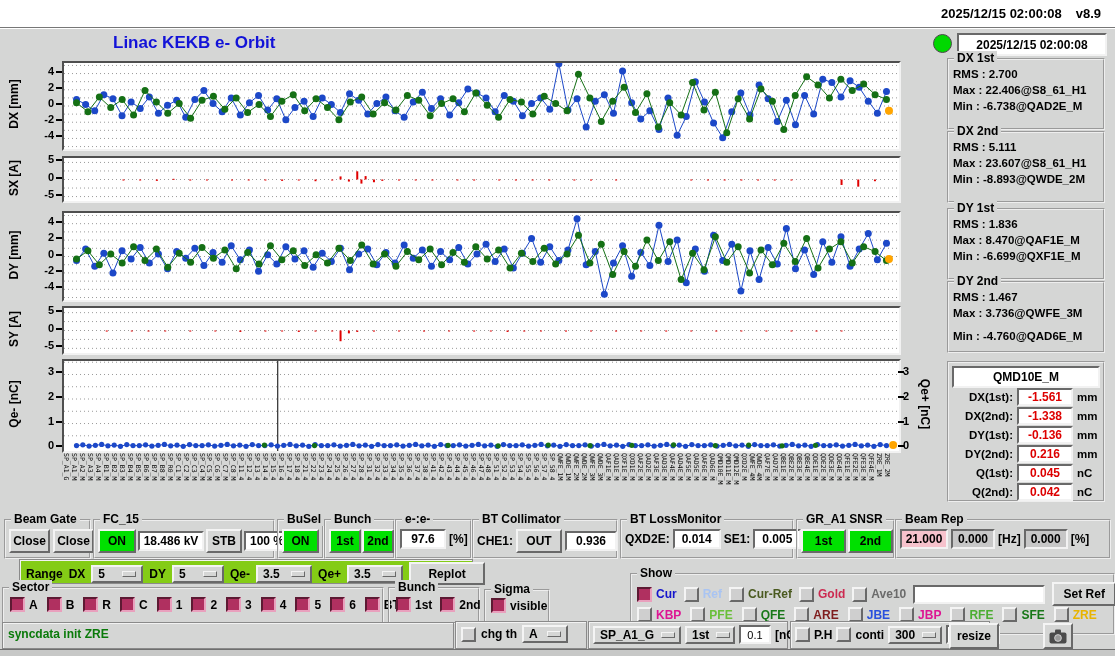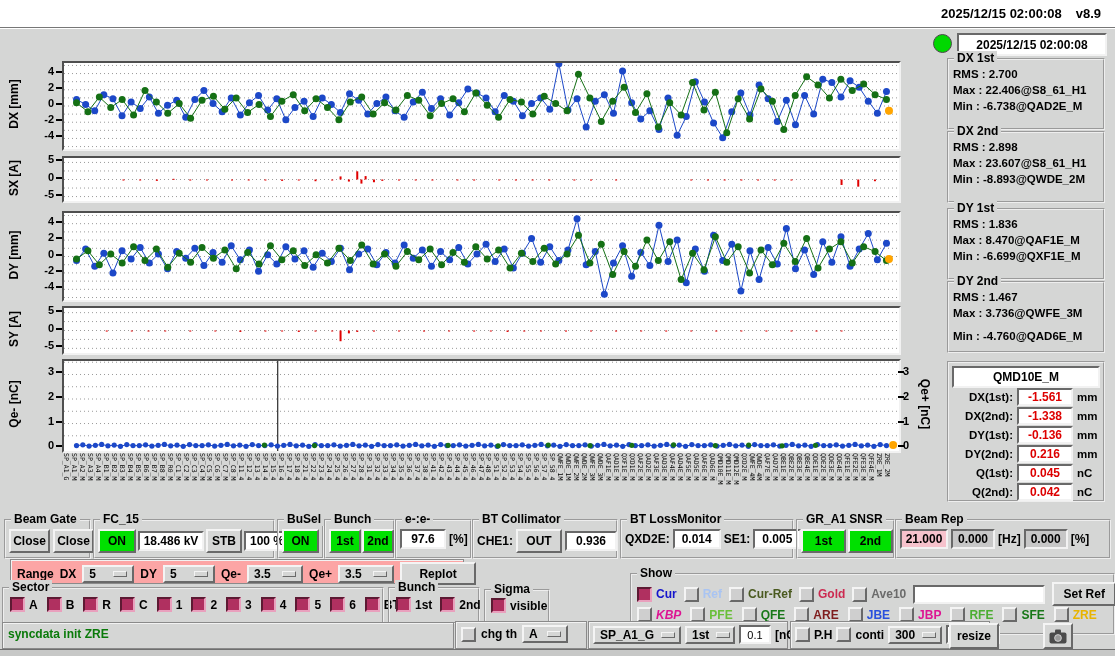--- a/index.html
+++ b/index.html
@@ -54,20 +54,21 @@
 <body>
 
 <div id="app">
 
   <div id="topbar">
     <span class="t">2025/12/15 02:00:08</span>
     <span class="t">v8.9</span>
   </div>
 
   <div id="main">
+    <div id="title">Linac KEKB e- Orbit</div>
 
     <div class="led"></div>
     <div id="datebox" class="sunk">2025/12/15 02:00:08</div>
 
     <div id="plot-layer">
         <svg width="835" height="86" class="plot" style="left: 62px; top: 32px;">
           <line x1="0" y1="83.56603773584906" x2="835" y2="83.56603773584906" stroke="#9a9a9a" stroke-width="1" stroke-dasharray="1,3"></line>
           <line x1="0" y1="75.45283018867926" x2="835" y2="75.45283018867926" stroke="#9a9a9a" stroke-width="1" stroke-dasharray="1,3"></line>
           <line x1="0" y1="67.33962264150944" x2="835" y2="67.33962264150944" stroke="#9a9a9a" stroke-width="1" stroke-dasharray="1,3"></line>
           <line x1="0" y1="59.22641509433962" x2="835" y2="59.22641509433962" stroke="#9a9a9a" stroke-width="1" stroke-dasharray="1,3"></line>
@@ -829,21 +830,21 @@
       </div>
     <div id="stats-col">
         <div class="grp" style="left: 947px; top: 29px; width: 154px; height: 68px;">
           <span class="gtitle">DX 1st</span>
           <div class="srow" style="margin-top: 7px;">RMS :  2.700</div>
           <div class="srow" style="margin-top: 3px;">Max :  22.406@S8_61_H1</div>
           <div class="srow" style="margin-top: 3px;">Min :  -6.738@QAD2E_M</div>
         </div>
         <div class="grp" style="left: 947px; top: 102px; width: 154px; height: 68px;">
           <span class="gtitle">DX 2nd</span>
-          <div class="srow" style="margin-top: 7px;">RMS :  2.898</div>
+          <div class="srow" style="margin-top: 7px;">RMS :  5.111</div>
           <div class="srow" style="margin-top: 3px;">Max :  23.607@S8_61_H1</div>
           <div class="srow" style="margin-top: 3px;">Min :  -8.893@QWDE_2M</div>
         </div>
         <div class="grp" style="left: 947px; top: 179px; width: 154px; height: 68px;">
           <span class="gtitle">DY 1st</span>
           <div class="srow" style="margin-top: 7px;">RMS :  1.836</div>
           <div class="srow" style="margin-top: 3px;">Max :  8.470@QAF1E_M</div>
           <div class="srow" style="margin-top: 3px;">Min :  -6.699@QXF1E_M</div>
         </div>
         <div class="grp" style="left: 947px; top: 252px; width: 154px; height: 68px;">
@@ -962,21 +963,21 @@
       <span class="gtitle">Beam Rep</span>
       <div class="grow" style="left:3px;top:8px;gap:3px;justify-content:space-between;">
         <span class="sunk pinkv" style="width:44px;height:16px;">21.000</span>
         <span class="sunk grayv" style="width:40px;height:16px;">0.000</span>
         <span class="lbl">[Hz]</span>
         <span class="sunk grayv" style="width:40px;height:16px;">0.000</span>
         <span class="lbl">[%]</span>
       </div>
     </div>
 
-    <div class="panel" style="left:10px;top:530px;width:452px;height:23px;background:#fca5a5;">
+    <div class="panel" style="left:19px;top:530px;width:452px;height:23px;background:#84cc16;">
       <div class="grow" style="left:6px;top:2px;gap:6px;">
         <span class="lbl">Range</span>
         <span class="lbl">DX</span>
         <span class="dd" style="width:52px;">
             <span>5</span>
             <span class="ddg"></span>
           </span>
         <span class="lbl">DY</span>
         <span class="dd" style="width:52px;">
             <span>5</span>
@@ -1091,21 +1092,21 @@
           <span style="display:inline-flex;align-items:center;gap:4px;">
             <span class="cb off"></span>
             <span class="lbl" style="color: rgb(107, 107, 107);">Ave10</span>
           </span>
           <span class="sunk" style="width: 128px; height: 15px;"></span>
           <span class="btn" style="width: 60px; height: 20px;">Set Ref</span>
         </div>
       <div class="grow" id="show-row2" style="left:5px;top:32px;gap:9px;">
           <span style="display:inline-flex;align-items:center;gap:4px;">
             <span class="cb off"></span>
-            <span class="lbl" style="color: rgb(221, 20, 147); font-style: italic;">KBP</span>
+            <span class="lbl" style="color: rgb(221, 20, 147);">KBP</span>
           </span>
           <span style="display:inline-flex;align-items:center;gap:4px;">
             <span class="cb off"></span>
             <span class="lbl" style="color: rgb(106, 191, 58);">PFE</span>
           </span>
           <span style="display:inline-flex;align-items:center;gap:4px;">
             <span class="cb off"></span>
             <span class="lbl" style="color: rgb(24, 120, 24);">QFE</span>
           </span>
           <span style="display:inline-flex;align-items:center;gap:4px;">

